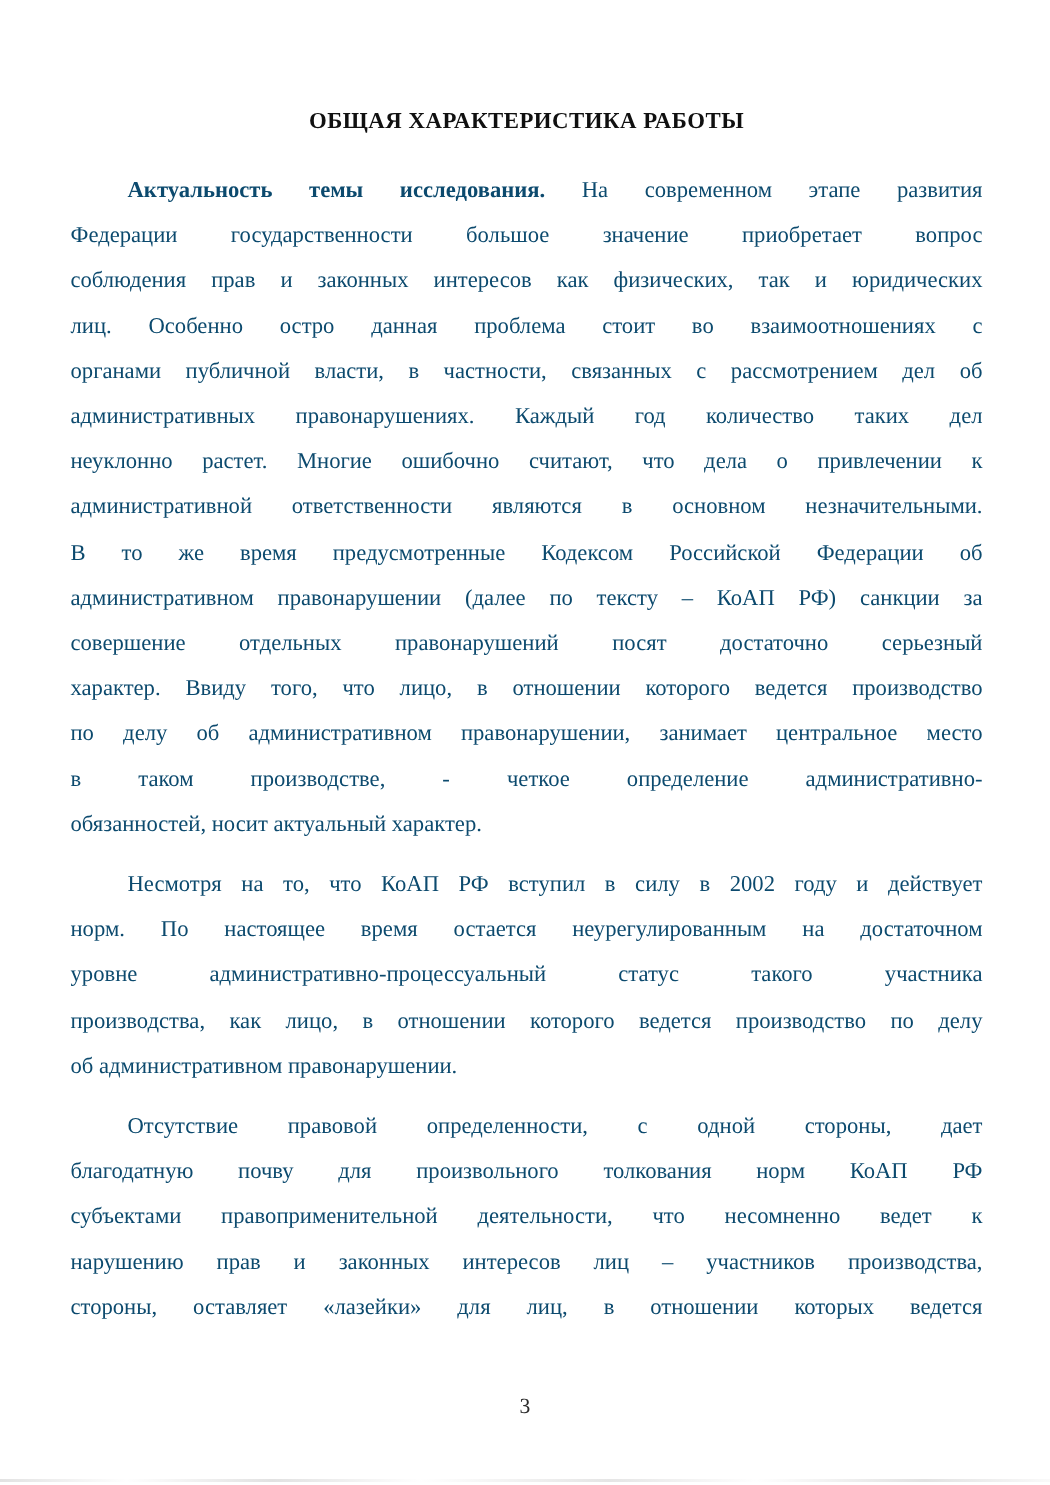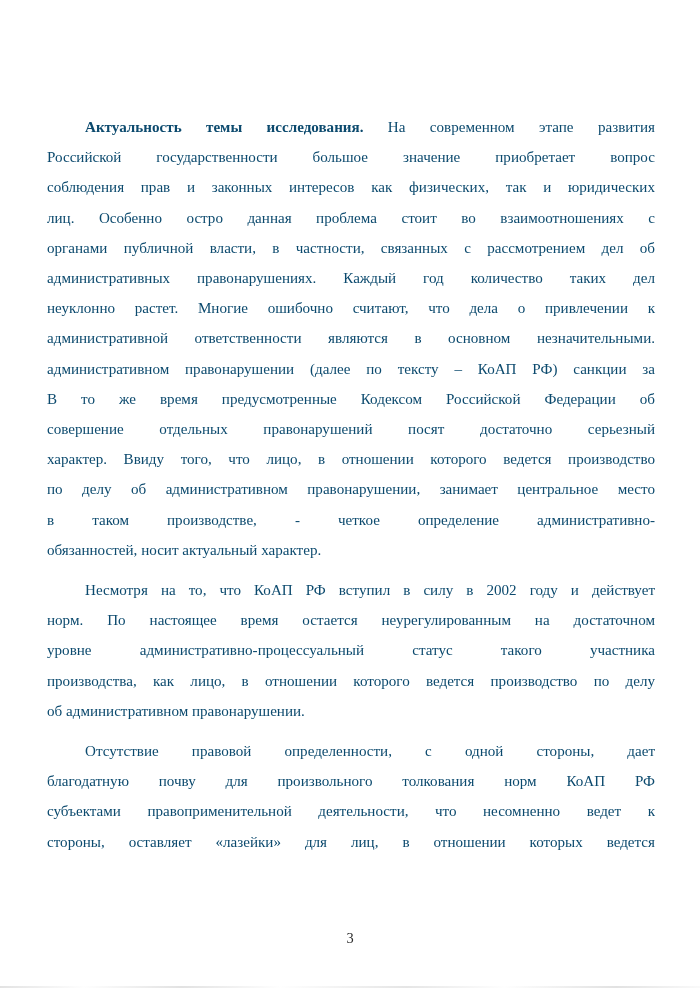--- a/index.html
+++ b/index.html
@@ -90,53 +90,55 @@
       rgba(238,238,238,0.05) 72%,
       rgba(150,150,150,0.28) 88%,
       rgba(210,210,210,0.12) 100%);
   }
 </style>
 </head>
 <body>
 
 <div class="page">
 
+  <h1 class="page-title">ОБЩАЯ ХАРАКТЕРИСТИКА РАБОТЫ</h1>
 
   <div class="body-block">
 
     <p class="para">
       <span class="ln indent"><b class="lead">Актуальность темы исследования.</b><span> На современном этапе развития</span></span>
-      <span class="ln">Российской государственности большое значение приобретает вопрос</span>
+      <span class="ln">Федерации государственности большое значение приобретает вопрос</span>
       <span class="ln">соблюдения прав и законных интересов как физических, так и юридических</span>
       <span class="ln">лиц. Особенно остро данная проблема стоит во взаимоотношениях с</span>
       <span class="ln">органами публичной власти, в частности, связанных с рассмотрением дел об</span>
       <span class="ln">административных правонарушениях. Каждый год количество таких дел</span>
       <span class="ln">неуклонно растет. Многие ошибочно считают, что дела о привлечении к</span>
       <span class="ln">административной ответственности являются в основном незначительными.</span>
+      <span class="ln">В то же время предусмотренные Кодексом Российской Федерации об</span>
       <span class="ln">административном правонарушении (далее по тексту – КоАП РФ) санкции за</span>
-      <span class="ln">В то же время предусмотренные Кодексом Российской Федерации об</span>
       <span class="ln">совершение отдельных правонарушений посят достаточно серьезный</span>
       <span class="ln">характер. Ввиду того, что лицо, в отношении которого ведется производство</span>
       <span class="ln">по делу об административном правонарушении, занимает центральное место</span>
       <span class="ln">в таком производстве, - четкое определение административно-</span>
       <span class="ln last">обязанностей, носит актуальный характер.</span>
     </p>
 
     <p class="para">
       <span class="ln indent">Несмотря на то, что КоАП РФ вступил в силу в 2002 году и действует</span>
       <span class="ln">норм. По настоящее время остается неурегулированным на достаточном</span>
       <span class="ln">уровне административно-процессуальный статус такого участника</span>
       <span class="ln">производства, как лицо, в отношении которого ведется производство по делу</span>
       <span class="ln last">об административном правонарушении.</span>
     </p>
 
     <p class="para">
       <span class="ln indent">Отсутствие правовой определенности, с одной стороны, дает</span>
       <span class="ln">благодатную почву для произвольного толкования норм КоАП РФ</span>
       <span class="ln">субъектами правоприменительной деятельности, что несомненно ведет к</span>
+      <span class="ln">нарушению прав и законных интересов лиц – участников производства,</span>
       <span class="ln">стороны, оставляет «лазейки» для лиц, в отношении которых ведется</span>
     </p>
 
   </div>
 
   <div class="page-number">3</div>
 
   <div class="scan-edge"></div>
 
 </div>

